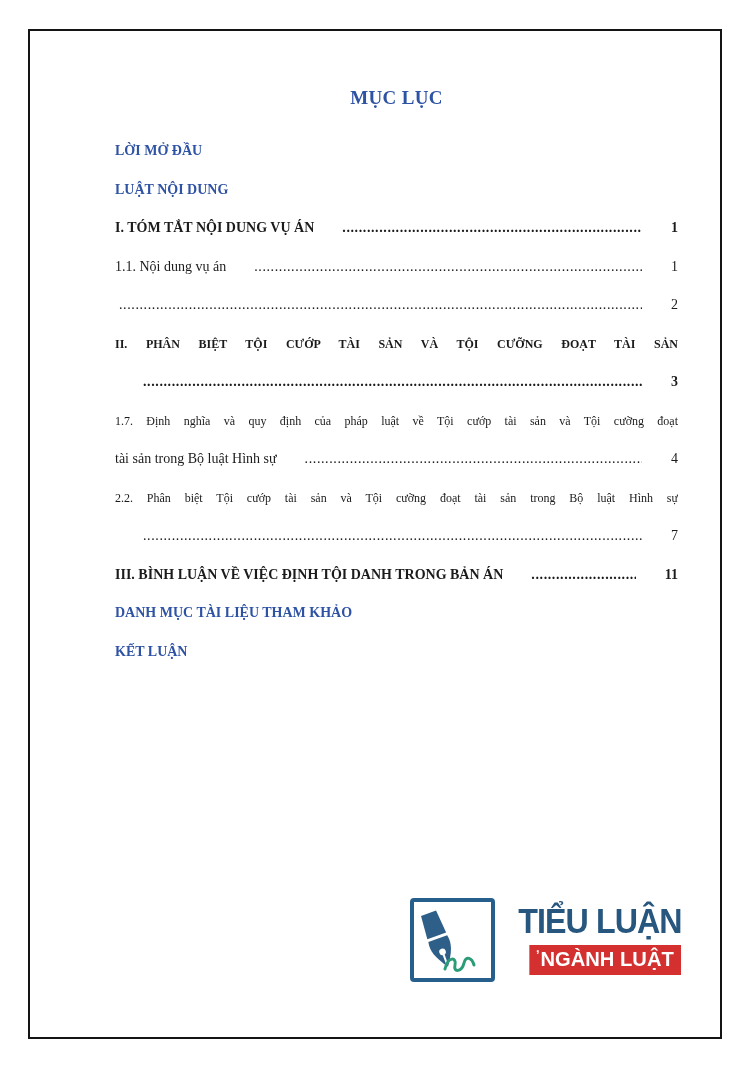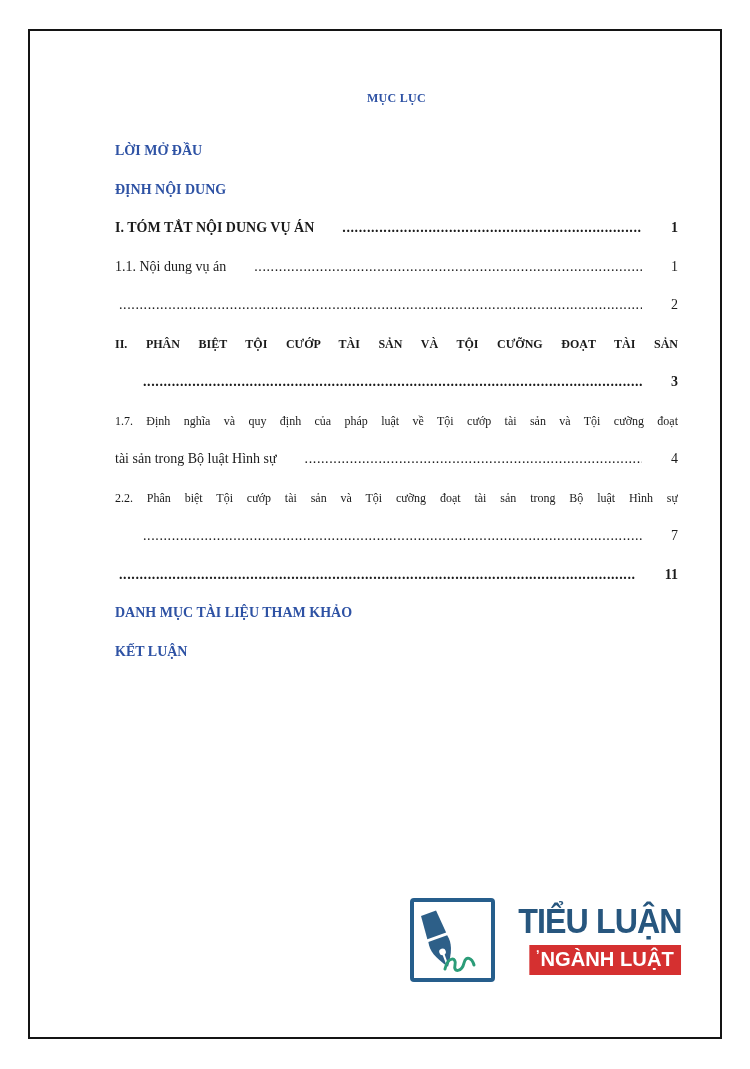--- a/index.html
+++ b/index.html
@@ -8,21 +8,21 @@
     font-family:"Liberation Serif","DejaVu Serif",serif;color:#1b1b1b;
     overflow:hidden;
   }
   .frame{
     position:absolute;left:28px;top:29px;width:690px;height:1006px;
     border:2px solid #141414;background:#ffffff;
   }
   .content{position:absolute;left:115px;top:78px;width:563px;}
   .doc-title{
     height:40px;line-height:40px;text-align:center;
-    font-weight:700;font-size:12px;color:#2E52A4;margin-bottom:14px;
+    font-weight:700;font-size:19px;color:#2E52A4;margin-bottom:14px;
     letter-spacing:.3px;
   }
   .row{height:38.5px;line-height:38.5px;font-size:14px;white-space:nowrap;}
   .row.flexrow{display:flex;align-items:flex-start;gap:24px;}
   .row.bold{font-weight:700;}
   .row.blue{color:#2E52A4;font-weight:700;}
   .row.justify-line{
     white-space:normal;text-align:justify;text-align-last:justify;
     font-size:12px;overflow:hidden;
   }
@@ -56,21 +56,21 @@
 </style>
 </head>
 <body>
 
 <div class="frame"></div>
 
 <div class="content">
   <div class="doc-title">MỤC LỤC</div>
   <div id="toc-rows">
       <div class="row blue">LỜI MỞ ĐẦU</div>
-      <div class="row blue">ĐỊNH NỘI DUNG</div>
+      <div class="row blue">LUẬT NỘI DUNG</div>
       <div class="row flexrow bold">
         <span class="leader-text">I. TÓM TẮT NỘI DUNG VỤ ÁN</span>
         <span class="leader-dots">................................................................................................................................................................................................................................................</span>
         <span class="leader-page">1</span>
       </div>
       <div class="row flexrow">
         <span class="leader-text">1.1. Nội dung vụ án</span>
         <span class="leader-dots">................................................................................................................................................................................................................................................</span>
         <span class="leader-page">1</span>
       </div>
@@ -90,20 +90,21 @@
         <span class="leader-dots">................................................................................................................................................................................................................................................</span>
         <span class="leader-page">4</span>
       </div>
       <div class="row justify-line">2.2. Phân biệt Tội cướp tài sản và Tội cưỡng đoạt tài sản trong Bộ luật Hình sự</div>
       <div class="row flexrow">
         <span class="leader-text"></span>
         <span class="leader-dots">................................................................................................................................................................................................................................................</span>
         <span class="leader-page">7</span>
       </div>
       <div class="row flexrow bold">
+        <span class="leader-text">III. BÌNH LUẬN VỀ VIỆC ĐỊNH TỘI DANH TRONG BẢN ÁN</span>
         <span class="leader-dots">................................................................................................................................................................................................................................................</span>
         <span class="leader-page">11</span>
       </div>
       <div class="row blue">DANH MỤC TÀI LIỆU THAM KHẢO</div>
       <div class="row blue">KẾT LUẬN</div>
     </div>
 </div>
 
 <div class="logo">
   <div class="logo-icon">

